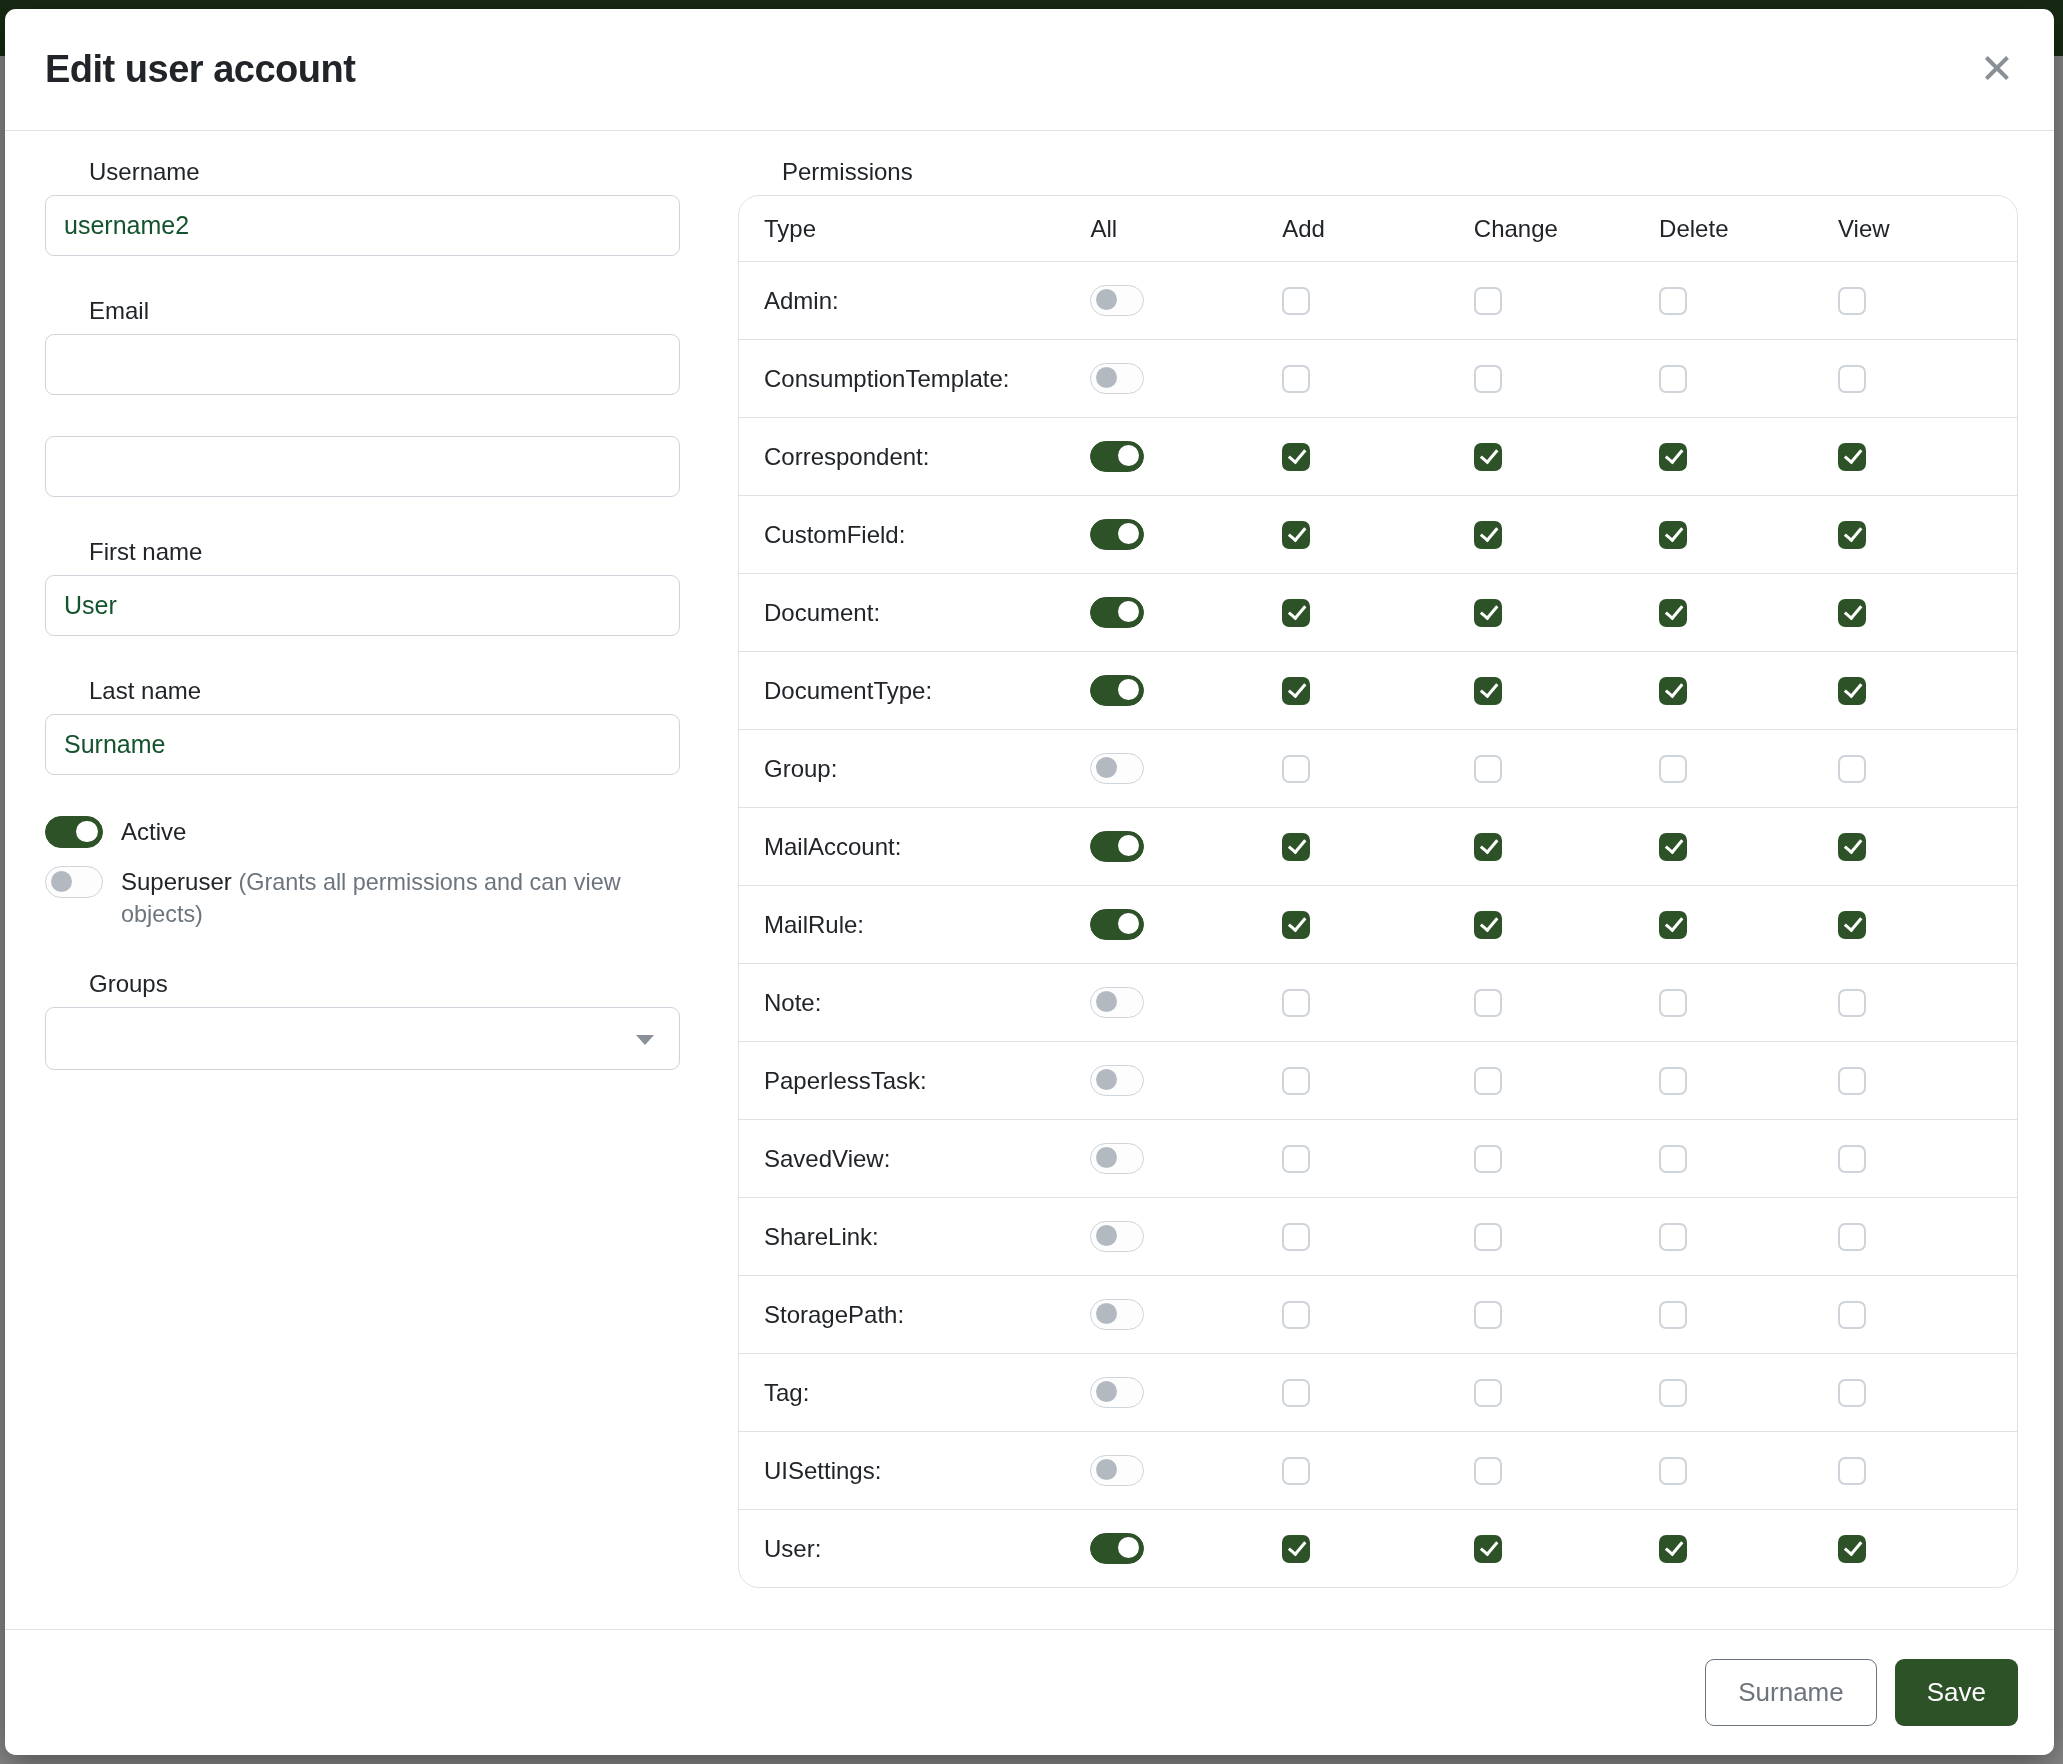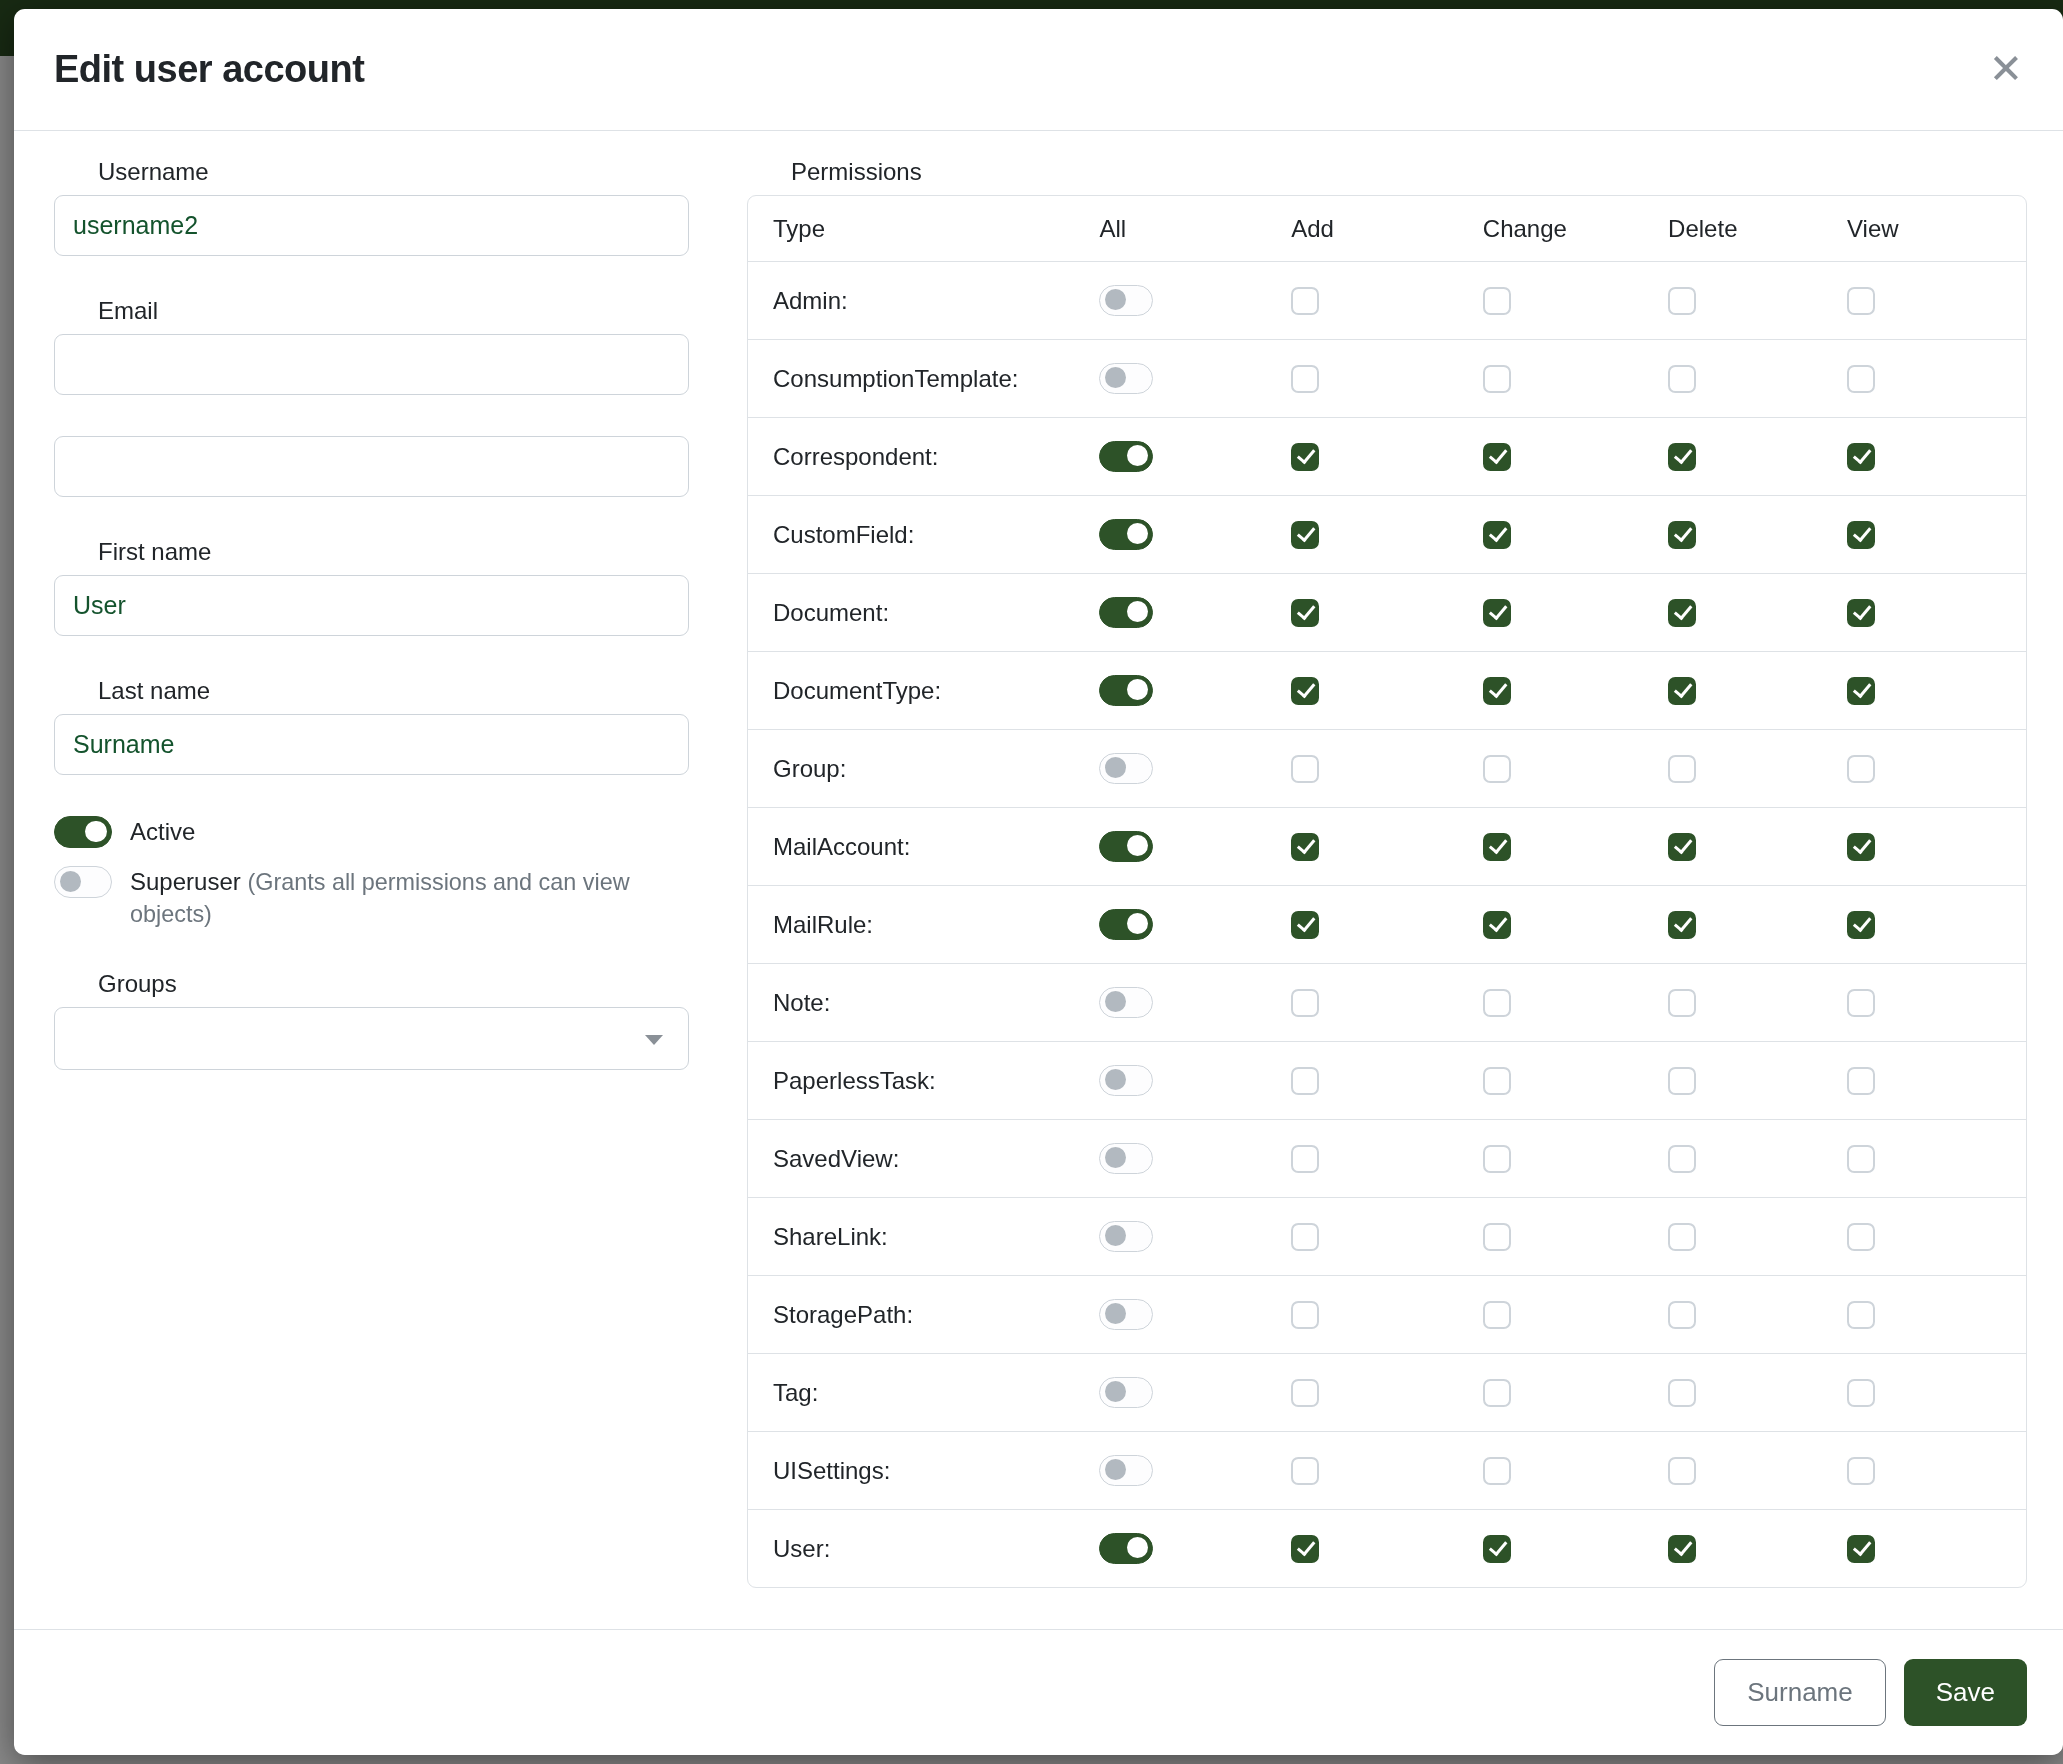--- a/index.html
+++ b/index.html
@@ -4,21 +4,21 @@
 <style>
   html,body { margin:0; padding:0; }
   body {
     width:2063px; height:1764px; position:relative; overflow:hidden;
     background:#8a8a8a;
     font-family:"Liberation Sans", sans-serif;
     color:#212529;
   }
   .topbar { position:absolute; top:0; left:0; right:0; height:56px; background:var(--topbar,#182a13); }
   .modal {
-    position:absolute; left:14px; top:9px; width:2049px; height:1746px;
+    position:absolute; left:5px; top:9px; width:2049px; height:1746px;
     background:#ffffff; border-radius:10.8px; box-sizing:border-box;
     box-shadow:0 9px 36px rgba(0,0,0,.45);
     display:flex; flex-direction:column;
   }
   .modal-header {
     height:122px; flex:none; padding:0 40px; box-sizing:border-box;
     display:flex; align-items:center; justify-content:space-between;
     border-bottom:1.8px solid #dee2e6;
   }
   .modal-title { font-size:38px; font-weight:700; letter-spacing:-0.5px; }
@@ -57,21 +57,21 @@
   .switch-hint { font-weight:400; color:#6c757d; font-size:23.4px; }
 
   .groups-field { margin-top:40px; }
   .select-box { position:relative; height:63px; border:1.8px solid #ced4da; border-radius:9px; box-sizing:border-box; background:#fff; cursor:pointer; }
   .caret {
     position:absolute; right:25px; top:27px; width:0; height:0;
     border-left:9px solid transparent; border-right:9px solid transparent;
     border-top:10.8px solid #8a9097;
   }
 
-  .perm-table { border:1.8px solid #dee2e6; border-radius:9px; overflow:hidden; background:#fff; }
+  .perm-table { border:1.8px solid #dee2e6; border-radius:21px; overflow:hidden; background:#fff; }
   .prow { display:flex; align-items:center; height:77px; border-top:1.8px solid #dee2e6; }
   .prow.head { border-top:none; height:65px; }
   .cell { box-sizing:border-box; font-size:24px; color:#212529; display:flex; align-items:center; }
   .c-type   { width:27.5%; padding-left:25px; }
   .c-all    { width:15%; }
   .c-add    { width:15%; }
   .c-change { width:14.5%; }
   .c-delete { width:14%; }
   .c-view   { width:14%; }
   .prow .switch { width:54px; height:31px; }

